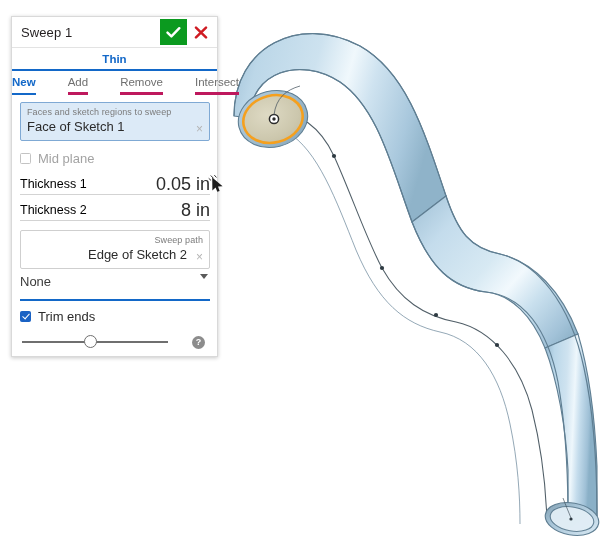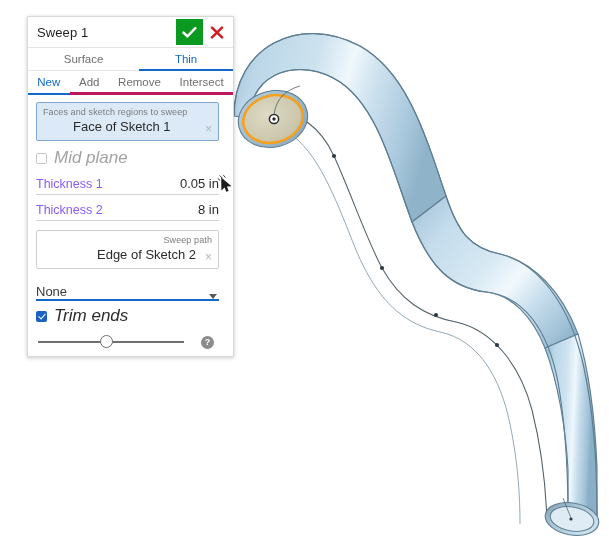--- a/index.html
+++ b/index.html
@@ -22,21 +22,21 @@
     left: 0; top: 0;
     width: 609px;
     height: 548px;
     background: #ffffff;
   }
   #viewport svg { display: block; }
 
   
   #sweep-panel {
     position: absolute;
-    left: 27px;
+    left: 11px;
     top: 16px;
     width: 207px;
     background: #ffffff;
     border: 1px solid #d9d9d9;
     box-shadow: 0 1px 4px rgba(0,0,0,0.22);
     box-sizing: border-box;
     z-index: 10;
   }
 
   
@@ -71,44 +71,44 @@
     margin-right: 3px;
   }
   .hdr-btn svg { display:block; }
 
   
   .tabrow {
     display: flex;
     position: relative;
   }
   .tabrow.primary { height: 23px; }
-  .tabrow.secondary { height: 24px; }
+  .tabrow.secondary { height: 24px; gap: 32px; }
   .tab {
     flex: 1 1 auto;
     display: flex;
     align-items: center;
     justify-content: center;
     font-size: 11.5px;
     color: #6f6f6f;
     cursor: pointer;
     position: relative;
     box-sizing: border-box;
   }
   .tabrow.primary .tab { border-bottom: 1px solid #e6e6e6; }
   .tabrow.secondary .tab { border-bottom: 3px solid #be185d; }
   .tab.active {
     color: #1368c8;
-    font-weight: normal;
+    font-weight: bold;
   }
   .tabrow.primary .tab.active { border-bottom: 2px solid #1368c8; }
   .tabrow.secondary .tab.active { border-bottom: 2px solid #1368c8; }
 
   
   .panel-body {
-    padding: 7px 14px 0 8px;
+    padding: 7px 7px 0 8px;
   }
 
   
   .sel-field {
     border: 1px solid #cfcfcf;
     background: #ffffff;
     border-radius: 2px;
     padding: 3px 6px 4px 6px;
     position: relative;
     margin-bottom: 5px;
@@ -122,21 +122,20 @@
     font-size: 9px;
     color: #7b7b7b;
     line-height: 12px;
     letter-spacing: 0.1px;
   }
   .sel-value {
     font-size: 13px;
     color: #2b2b2b;
     line-height: 18px;
     padding-right: 16px;
-    margin-left: 30px;
   }
   .sel-clear {
     position: absolute;
     right: 6px;
     bottom: 5px;
     font-size: 12px;
     color: #b5b5b5;
     line-height: 12px;
     cursor: pointer;
     user-select: none;
@@ -170,61 +169,60 @@
     position: absolute;
     left: 2.5px;
     top: 0.5px;
     width: 3px;
     height: 6px;
     border: solid #fff;
     border-width: 0 1.6px 1.6px 0;
     transform: rotate(42deg);
   }
   .chk-label {
-    font-size: 17px;
+    font-size: 13px;
     color: #2b2b2b;
-    font-style: italic;
   }
   .chk-label.muted { color: #a3a3a3; }
 
   
   .meas-row {
     display: flex;
     align-items: flex-end;
     height: 25px;
     border-bottom: 1px solid #d3d3d3;
     margin-bottom: 1px;
     position: relative;
     padding-bottom: 2px;
     box-sizing: border-box;
   }
   .meas-name {
     flex: 1 1 auto;
     font-size: 12.5px;
-    color: #8b5cf6;
+    color: #000000;
     line-height: 16px;
   }
   .meas-value {
-    font-size: 13px;
+    font-size: 18px;
     color: #2b2b2b;
     line-height: 16px;
     text-align: right;
   }
   .cursor-icon {
     position: absolute;
     right: -16px;
     bottom: 1px;
     width: 18px;
     height: 18px;
   }
 
   
   .dropdown {
     display: flex;
-    align-items: flex-end;
+    align-items: flex-start;
     height: 25px;
     border-bottom: 2px solid #1368c8;
     margin-top: 3px;
     margin-bottom: 3px;
     cursor: pointer;
   }
   .dd-value {
     flex: 1 1 auto;
     font-size: 13px;
     color: #3a3a3a;
@@ -454,23 +452,20 @@
       </svg>
     </div>
     <div class="hdr-btn cancel">
       <svg width="14" height="13" viewBox="0 0 14 13">
         <path d="M2 1.6 L12 11.4 M12 1.6 L2 11.4" stroke="#cf1b22" stroke-width="2.5" stroke-linecap="round"></path>
       </svg>
     </div>
   </div>
 
   <div class="tabrow primary">
-    <div class="tab">
-      <span>Surface</span>
-    </div>
     <div class="tab active">
       <span>Thin</span>
     </div>
   </div>
 
   <div class="tabrow secondary">
     <div class="tab active">
       <span>New</span>
     </div>
     <div class="tab">

